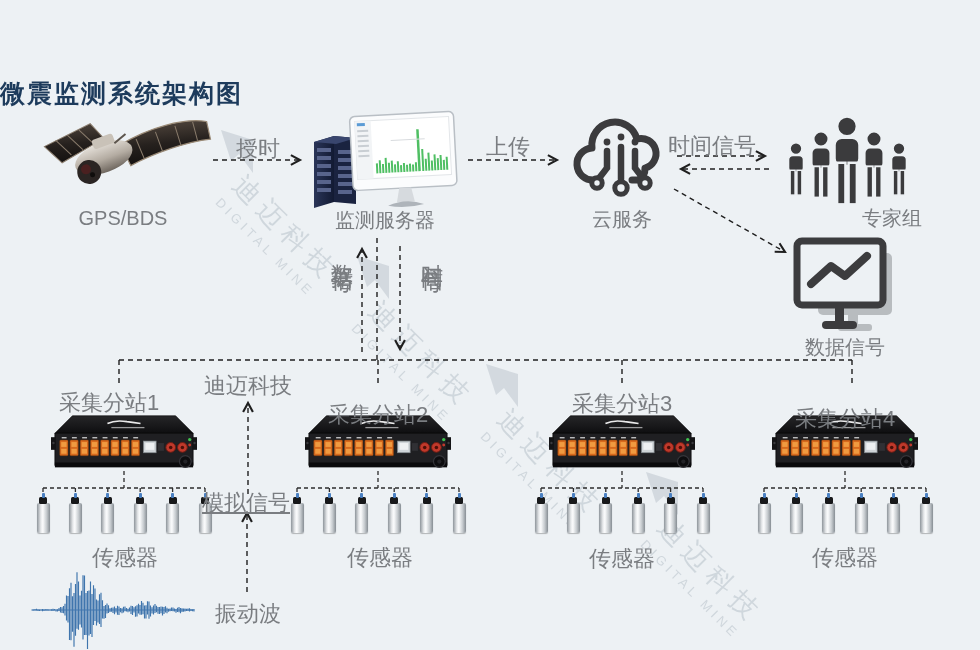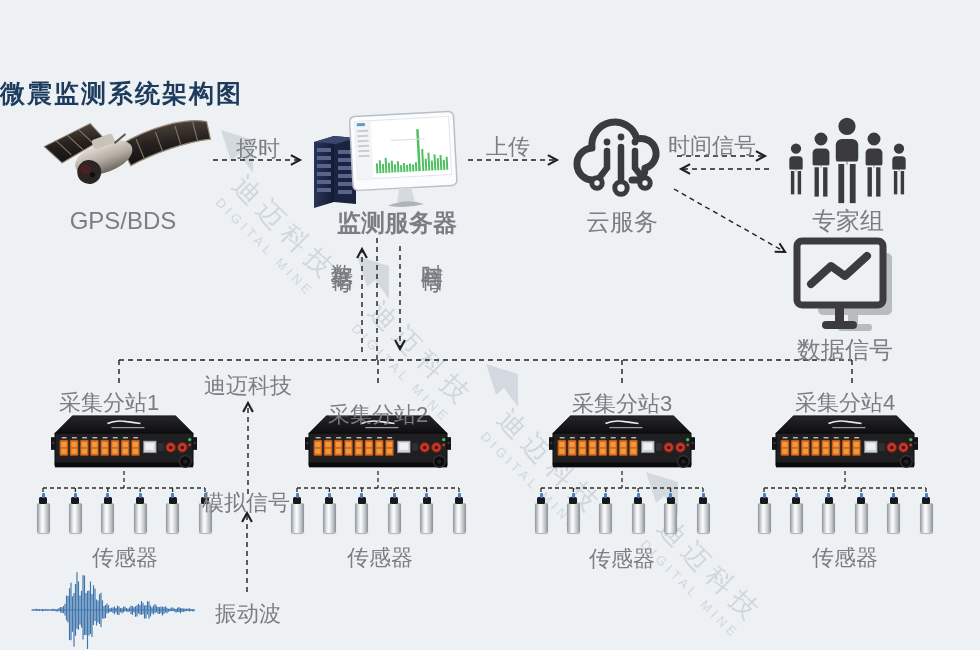--- a/index.html
+++ b/index.html
@@ -3,21 +3,21 @@
 <meta charset="utf-8">
 <style>
   :root{
     --background:#edf1f4; --title:#1d3b5c; --label:#7a7d81; --arrow:#1f1f1f;
     --waveform:#3f75ad; --icon_dark:#3b3b3d; --icon_shadow:#b8bcbf; --device_orange:#e07a24;
   }
   html,body{margin:0;padding:0;}
   body{font-family:"Liberation Sans","DejaVu Sans",sans-serif;}
   #stage{position:relative;width:980px;height:650px;background:var(--background);overflow:hidden;}
   .lbl{position:absolute;color:var(--label);font-size:22px;white-space:nowrap;transform:translateX(-50%);z-index:3;}
-  .lbl.big{font-size:24px;}
+  .lbl.big{font-size:20px;}
   .lbl.vert{writing-mode:vertical-rl;transform:none;letter-spacing:3px;}
   #title{position:absolute;left:0;top:42px;width:100%;text-align:left;font-size:25px;font-weight:bold;color:var(--title);letter-spacing:2px;z-index:3;margin-top:35px;}
 
   svg{display:block;}
   #connector-layer{position:absolute;left:0;top:0;z-index:1;}
   .edge{fill:none;stroke:var(--arrow);stroke-width:1.4;stroke-dasharray:5 4;}
   .edge-thin{fill:none;stroke:#2c2c2c;stroke-width:1.3;stroke-dasharray:4 3;}
   #arrowhead path{fill:none;stroke:var(--arrow);stroke-width:1.5;}
 
   .icon-block{position:absolute;z-index:2;}
@@ -212,21 +212,21 @@
             <rect x="132" y="47" width="2" height="15"></rect>
           <rect x="135" y="52" width="2" height="10"></rect>
             <rect x="138" y="49" width="2" height="13"></rect>
         </g>
         <path d="M84,30 H118" stroke="#d8dbde" stroke-width="1"></path>
         <polygon points="90,78 102,78 105,92 87,92" fill="#d6dade"></polygon>
         <path d="M78,95 q18,-7 36,0 q-18,4 -36,0" fill="#aeb4ba"></path>
       </g>
     </svg>
   </div>
-  <div class="lbl big" style="left:397px;top:207px;font-weight:bold;">监测服务器</div>
+  <div class="lbl big" style="left:385px;top:207px;">监测服务器</div>
 
   <div class="icon-block" style="left:570px;top:108px;">
     <svg width="100" height="100" viewBox="0 0 100 100">
       <path class="dark-stroke" stroke-width="7" stroke-linecap="round" stroke-linejoin="round" d="M30,72 H24 A16,16 0 0 1 22,40 A23,23 0 0 1 67,31 A15,15 0 0 1 75,60 A13,13 0 0 1 68,72 H62"></path>
       <g class="dark-fill">
         <circle cx="37" cy="34" r="3.4"></circle>
           <circle cx="51" cy="29" r="3.4"></circle>
           <circle cx="65" cy="34" r="3.4"></circle>
       </g>
       <g class="dark-stroke" stroke-width="6.5" stroke-linecap="round">
@@ -255,21 +255,21 @@
       </defs>
       <g class="dark-fill" stroke="#edf1f4" stroke-width="2.4">
         <use href="#person" transform="translate(14,31) scale(0.62)"></use>
         <use href="#person" transform="translate(117,31) scale(0.62)"></use>
         <use href="#person" transform="translate(39,20) scale(0.78)"></use>
         <use href="#person" transform="translate(92,20) scale(0.78)"></use>
         <use href="#person" transform="translate(65,5) scale(1.04)"></use>
       </g>
     </svg>
   </div>
-  <div class="lbl big" style="left:848px;top:205px;">专家组</div>
+  <div class="lbl big" style="left:892px;top:205px;">专家组</div>
 
   <div class="icon-block" style="left:792px;top:236px;">
     <svg width="108" height="100" viewBox="0 0 108 100">
       <g fill="#b8bcbf">
         <rect x="26" y="17" width="74" height="62" rx="5"></rect>
         <rect x="56" y="79" width="10" height="12"></rect>
         <rect x="46" y="88" width="34" height="7" rx="3"></rect>
       </g>
       <rect x="5" y="5" width="86" height="64" rx="5" fill="#edf1f4" stroke="#3c3c3e" stroke-width="7"></rect>
       <polyline points="19,48 39,30 53,40 75,20" fill="none" stroke="#3c3c3e" stroke-width="8" stroke-linecap="round" stroke-linejoin="round"></polyline>
@@ -278,27 +278,27 @@
     </svg>
   </div>
   <div class="lbl big" style="left:845px;top:334px;">数据信号</div>
 
   <div class="lbl" style="left:258px;top:134px;">授时</div>
   <div class="lbl" style="left:508px;top:132px;">上传</div>
   <div class="lbl" style="left:712px;top:131px;">时间信号</div>
   <div class="lbl vert" style="left:327px;top:246px;">数据信号</div>
   <div class="lbl vert" style="left:417px;top:246px;">时间信号</div>
   <div class="lbl" style="left:248px;top:371px;">迪迈科技</div>
-  <div class="lbl" style="left:246px;top:488px;">模拟信号</div>
+  <div class="lbl" style="left:246px;top:488px;text-decoration:underline;">模拟信号</div>
   <div class="lbl" style="left:248px;top:599px;">振动波</div>
 
   <div class="lbl" style="left:109px;top:388px;">采集分站1</div>
   <div class="lbl" style="left:378px;top:400px;">采集分站2</div>
   <div class="lbl" style="left:622px;top:389px;">采集分站3</div>
-  <div class="lbl" style="left:845px;top:388px;">采集分站4</div>
+  <div class="lbl" style="left:845px;top:404px;">采集分站4</div>
 
   <div class="lbl" style="left:125px;top:543px;">传感器</div>
   <div class="lbl" style="left:380px;top:543px;">传感器</div>
   <div class="lbl" style="left:622px;top:544px;">传感器</div>
   <div class="lbl" style="left:845px;top:543px;">传感器</div>
 
   <div class="icon-block" style="left:30px;top:568px;">
     <svg id="wave-svg" width="172" height="84" viewBox="0 0 172 84">
       <path id="wave-base" d="M2,42 H164" stroke="#3f75ad" stroke-width="0.9" fill="none"></path>
       <path id="wave-path" d="M2.0,41.4V42.5M3.5,41.5V42.5M5.0,41.0V42.6M6.5,40.7V42.5M8.0,41.2V43.0M9.5,41.4V43.1M11.0,41.4V42.5M12.5,41.0V43.2M14.0,41.2V43.1M15.5,41.3V42.5M17.0,41.1V42.8M18.5,41.5V42.6M20.0,41.4V42.5M21.5,41.2V42.8M23.0,40.7V43.0M24.5,40.9V42.6M26.0,41.4V43.5M27.5,41.2V43.5M29.0,40.0V43.0M30.5,38.9V44.6M32.0,39.3V45.0M33.5,38.1V45.2M35.0,35.8V47.6M36.5,27.4V52.5M38.0,28.0V54.5M39.5,20.3V72.1M41.0,14.8V72.2M42.5,28.2V63.8M44.0,24.9V78.7M45.5,16.0V67.8M47.0,4.2V60.7M48.5,13.5V61.8M50.0,27.4V56.6M51.5,22.7V59.5M53.0,7.3V71.5M54.5,7.6V67.1M56.0,25.0V67.1M57.5,23.1V81.0M59.0,22.6V67.6M60.5,13.5V66.1M62.0,25.9V69.1M63.5,17.3V57.1M65.0,20.5V53.0M66.5,31.5V57.4M68.0,32.6V54.4M69.5,26.2V56.0M71.0,24.8V58.9M72.5,32.3V50.4M74.0,37.9V50.7M75.5,37.1V50.0M77.0,35.5V45.4M78.5,37.2V45.0M80.0,40.2V43.9M81.5,39.7V43.8M83.0,39.5V44.9M84.5,38.5V46.2M86.0,40.0V44.5M87.5,37.7V46.7M89.0,38.4V47.1M90.5,40.0V44.2M92.0,40.3V45.2M93.5,38.7V44.4M95.0,38.5V43.3M96.5,39.9V43.6M98.0,40.7V44.3M99.5,39.6V43.5M101.0,37.7V46.0M102.5,37.9V47.1M104.0,39.2V44.4M105.5,38.2V48.7M107.0,37.2V48.5M108.5,35.7V45.6M110.0,37.0V46.8M111.5,32.9V46.7M113.0,34.8V46.3M114.5,37.6V50.5M116.0,37.3V50.5M117.5,33.2V46.6M119.0,33.4V50.7M120.5,37.5V48.5M122.0,39.3V45.4M123.5,37.6V46.6M125.0,36.1V44.9M126.5,37.8V44.3M128.0,38.9V45.8M129.5,38.9V46.0M131.0,38.5V45.3M132.5,38.7V47.6M134.0,39.1V45.9M135.5,38.3V44.5M137.0,39.8V45.2M138.5,40.7V43.8M140.0,40.5V43.2M141.5,39.5V43.0M143.0,39.5V43.3M144.5,40.6V43.5M146.0,40.9V44.7M147.5,39.8V44.1M149.0,39.1V44.3M150.5,40.1V45.2M152.0,40.2V43.9M153.5,40.6V43.8M155.0,40.4V43.6M156.5,40.7V42.9M158.0,40.5V43.1M159.5,40.2V43.5M161.0,40.9V43.0M162.5,41.3V43.3M164.0,41.1V43.5" stroke="#3f75ad" stroke-width="1.15" fill="none"></path>

